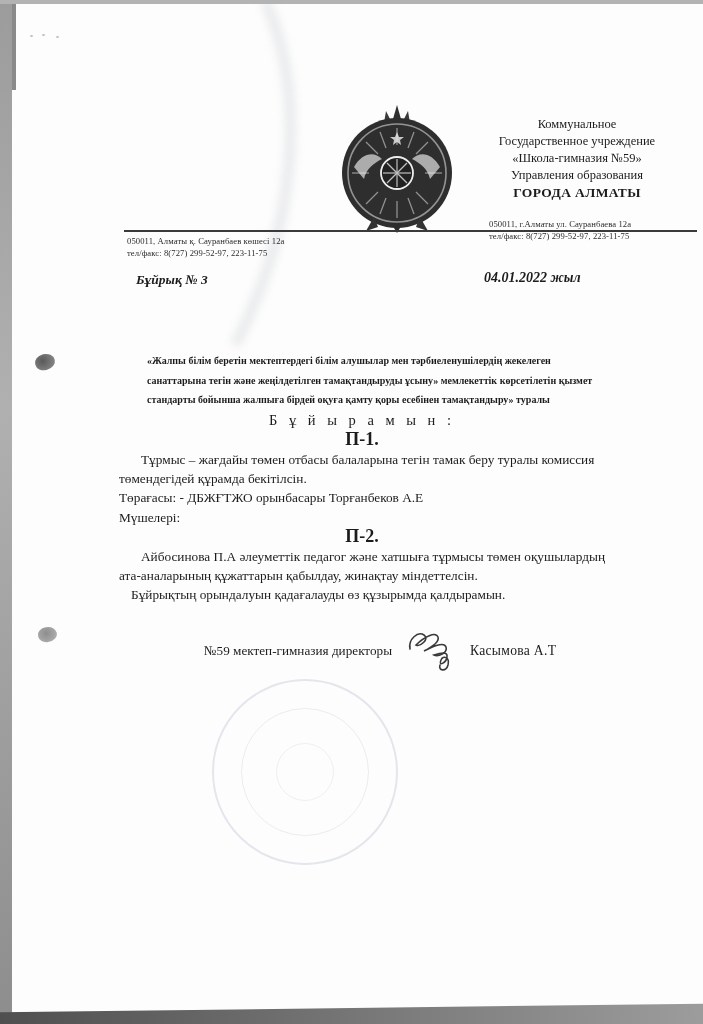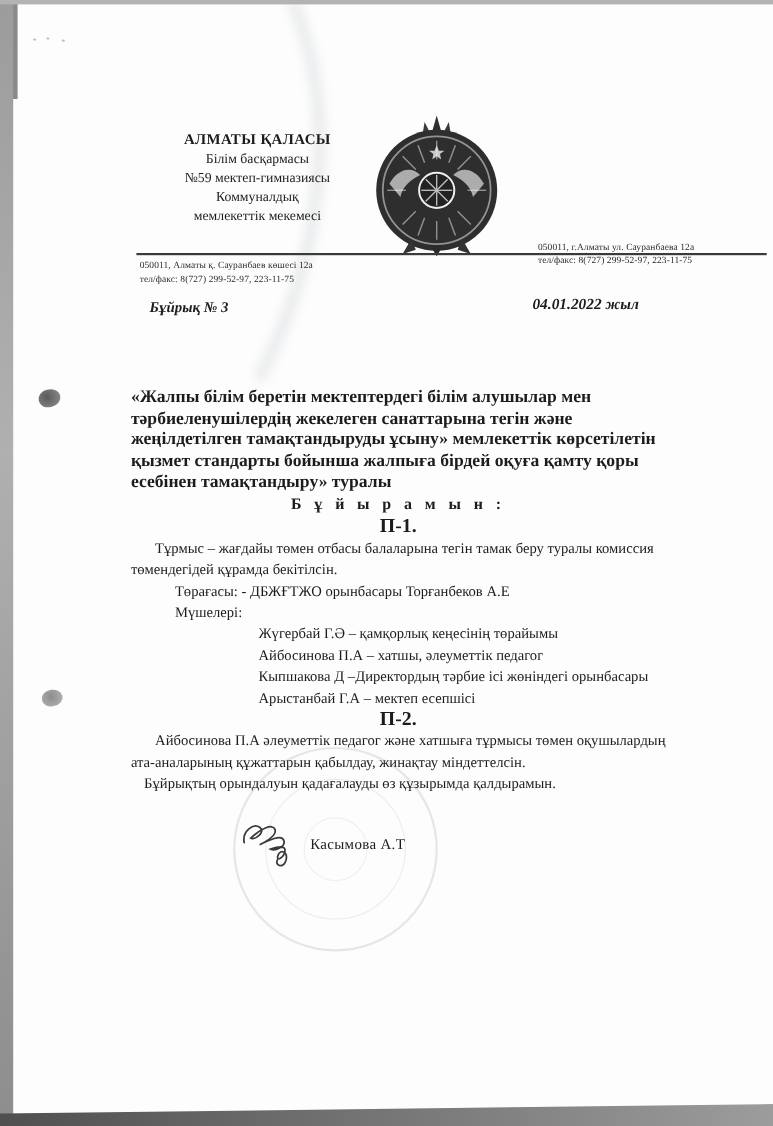--- a/index.html
+++ b/index.html
@@ -42,26 +42,26 @@
   .addr { position:absolute; font-size:8.6px; line-height:11.5px; color:#2a2a2a; letter-spacing:.1px; }
   .addr-left  { left:127px; top:236px; }
   .addr-right { left:489px; top:219px; }
 
   .order-no  { position:absolute; left:136px; top:272px; font-size:13.5px; font-weight:bold; font-style:italic;text-align:right; }
   .order-date{ position:absolute; left:484px; top:270px; font-size:14px; font-weight:bold; font-style:italic; }
 
   
   .doc-body { position:absolute; left:119px; top:351px; width:486px; font-size:13.3px;
               line-height:19.4px; z-index:2; }
-  .subject { font-weight:bold; font-size:16px; line-height:19.6px; }
-  .resolve { text-align:center; font-weight:bold; font-size:14.5px; letter-spacing:4px; margin-top:1px; }
+  .subject { font-weight:bold; font-size:10px; line-height:19.6px;margin-left:28px; }
+  .resolve { text-align:center; font-weight:normal; font-size:14.5px; letter-spacing:4px; margin-top:1px; }
   .sec-head { text-align:center; font-weight:bold; font-size:18px; }
   .para { text-indent:22px; }
   .para-tight { text-indent:12px; }
-  .plain { text-indent:0;margin-left:40px; }
+  .plain { text-indent:0; }
   .members { padding-left:116px; }
 
   .sig-row { display:flex; align-items:center; margin-top:22px; margin-left:85px; }
   .sig-title { font-size:13.2px; }
   .sig-glyph { margin-left:12px; width:62px; height:48px; flex:0 0 auto; }
   .sig-name { font-size:13.6px; margin-left:4px; letter-spacing:.3px; }
 
   .stamp { position:absolute; left:212px; top:679px; width:186px; height:186px; border-radius:50%;
            border:2px solid rgba(128,140,168,.20); filter:blur(.7px); z-index:1; }
   .stamp-inner { position:absolute; inset:27px; border-radius:50%; border:1.5px solid rgba(128,140,168,.15); }
@@ -74,27 +74,20 @@
 
   <svg class="fold-shadow" viewBox="0 0 170 350">
     <path d="M85,0 C125,90 120,220 55,345" fill="none" stroke="#d6d9dc" stroke-width="10"></path>
   </svg>
   <div class="specks">
     <span class="speck" style="left:0;top:2px"></span>
     <span class="speck" style="left:12px;top:1px"></span>
     <span class="speck" style="left:26px;top:3px"></span>
   </div>
 
-  <div class="org-block org-left">
-    <div class="org-bold">АЛМАТЫ ҚАЛАСЫ</div>
-    <div>Білім басқармасы</div>
-    <div>№59 мектеп-гимназиясы</div>
-    <div>Коммуналдық</div>
-    <div>мемлекеттік мекемесі</div>
-  </div>
 
   <div class="emblem-wrap">
     <svg viewBox="0 0 122 128" width="122" height="128">
 
       <polygon points="57,14 61,0 65,14" fill="#2f2f2f"></polygon>
       <polygon points="48,18 50,6 55,16" fill="#3a3a3a"></polygon>
       <polygon points="67,16 72,6 74,18" fill="#3a3a3a"></polygon>
 
       <circle cx="61" cy="68" r="55" fill="#2e2e2e"></circle>
       <circle cx="61" cy="68" r="49" fill="none" stroke="#e8e8e8" stroke-width="1.6" opacity=".55"></circle>
@@ -126,20 +119,27 @@
       </g>
 
       <polygon points="61,27 63,32 68,32 64,35 65,40 61,37 57,40 58,35 54,32 59,32" fill="#f0f0f0" opacity=".8"></polygon>
 
       <polygon points="38,112 30,126 42,122" fill="#333"></polygon>
       <polygon points="84,112 92,126 80,122" fill="#333"></polygon>
       <polygon points="55,118 61,128 67,118" fill="#2c2c2c"></polygon>
     </svg>
   </div>
 
+  <div class="org-block org-right">
+    <div>Коммунальное</div>
+    <div>Государственное учреждение</div>
+    <div>«Школа-гимназия №59»</div>
+    <div>Управления образования</div>
+    <div class="org-bold">ГОРОДА АЛМАТЫ</div>
+  </div>
 
   <div class="rule"></div>
 
   <div class="addr addr-left">
     <div>050011, Алматы қ. Сауранбаев көшесі 12а</div>
     <div>тел/факс: 8(727) 299-52-97, 223-11-75</div>
   </div>
   <div class="addr addr-right">
     <div>050011, г.Алматы  ул. Сауранбаева 12а</div>
     <div>тел/факс: 8(727) 299-52-97, 223-11-75</div>
@@ -154,32 +154,27 @@
   </div>
 
   <div class="doc-body">
     <div class="subject">«Жалпы білім беретін мектептердегі білім алушылар мен тәрбиеленушілердің жекелеген санаттарына тегін және жеңілдетілген тамақтандыруды ұсыну» мемлекеттік көрсетілетін қызмет стандарты бойынша жалпыға бірдей оқуға қамту қоры есебінен тамақтандыру» туралы</div>
     <div class="resolve">Б ұ й ы р а м ы н :</div>
 
     <div class="sec-head">П-1.</div>
     <div class="para">Тұрмыс – жағдайы төмен отбасы балаларына тегін тамак беру туралы комиссия төмендегідей құрамда бекітілсін.</div>
     <div class="plain">Төрағасы:  - ДБЖҒТЖО орынбасары Торғанбеков А.Е</div>
     <div class="plain">Мүшелері:</div>
-    <div class="members">
-      <div>Жүгербай Г.Ә – қамқорлық кеңесінің төрайымы</div>
-      <div>Айбосинова П.А – хатшы, әлеуметтік педагог</div>
-      <div>Кыпшакова Д –Директордың тәрбие ісі жөніндегі орынбасары</div>
-      <div>Арыстанбай Г.А – мектеп есепшісі</div>
-    </div>
 
     <div class="sec-head">П-2.</div>
     <div class="para">Айбосинова П.А әлеуметтік педагог және хатшыға тұрмысы төмен оқушылардың ата-аналарының құжаттарын қабылдау, жинақтау міндеттелсін.</div>
     <div class="para-tight">Бұйрықтың орындалуын қадағалауды өз құзырымда қалдырамын.</div>
 
     <div class="sig-row">
+      <span class="sig-title">№59 мектеп-гимназия директоры</span>
       <svg class="sig-glyph" viewBox="0 0 62 48">
         <path d="M6,22 C4,12 14,4 20,8 C26,12 16,20 12,18 C20,10 32,4 34,10 C36,16 24,22 20,24 C28,20 40,14 42,20 C44,26 34,30 30,28 C36,26 44,24 43,30 C42,36 34,40 37,33 C39,28 46,30 44,38 C42,45 34,44 36,38" fill="none" stroke="#3a3a3a" stroke-width="1.6" stroke-linecap="round"></path>
       </svg>
       <span class="sig-name">Касымова А.Т</span>
     </div>
   </div>
 
   <div class="hole-punch hp-1"></div>
   <div class="hole-punch hp-2"></div>
   <div class="corner-dark"></div>

